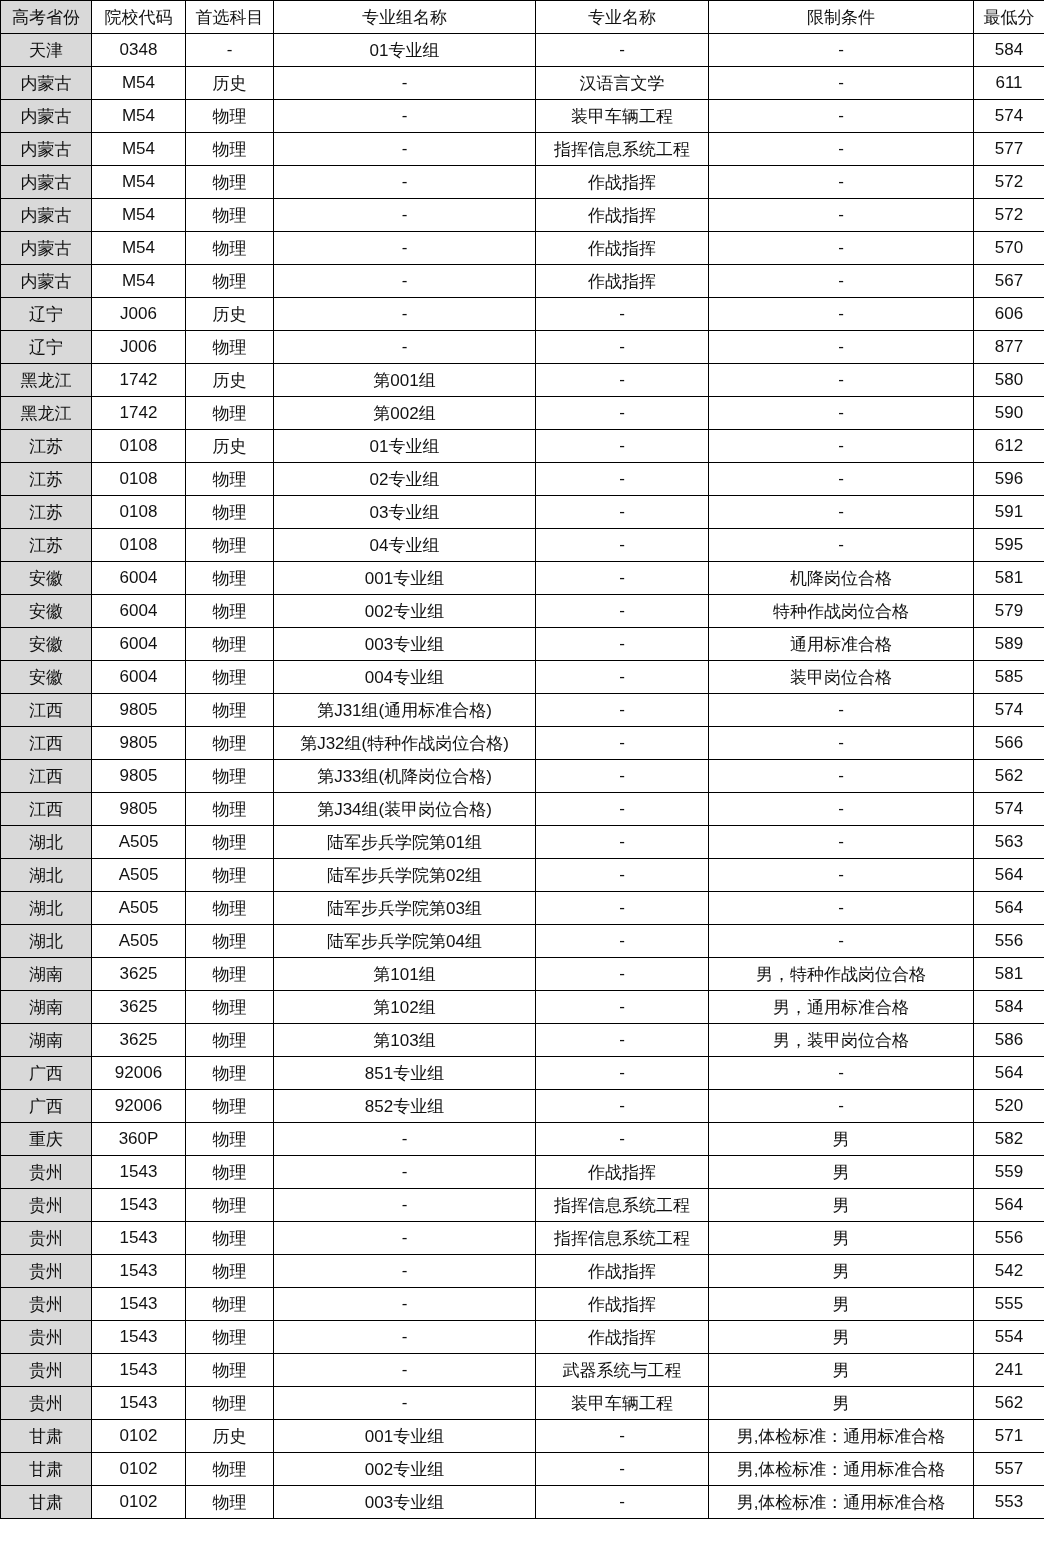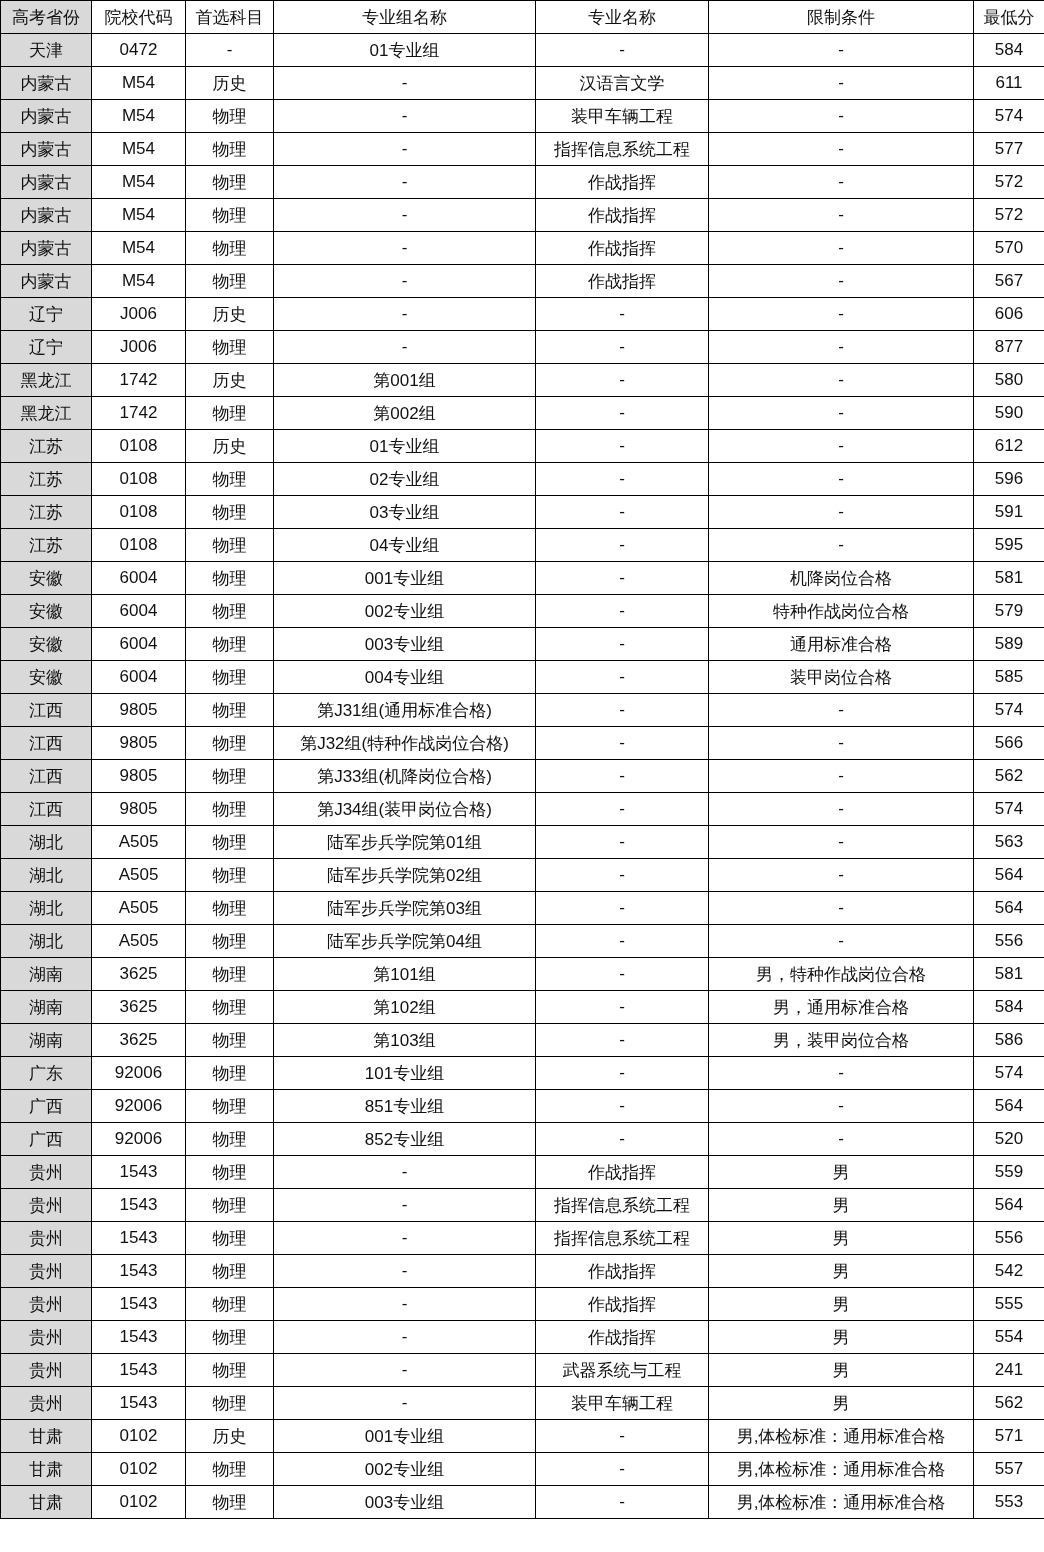--- a/index.html
+++ b/index.html
@@ -57,21 +57,21 @@
         <th>首选科目</th>
         <th>专业组名称</th>
         <th>专业名称</th>
         <th>限制条件</th>
         <th>最低分</th>
       </tr>
   </thead>
   <tbody>
       <tr>
         <td class="province">天津</td>
-        <td>0472</td>
+        <td>0348</td>
         <td>-</td>
         <td>01专业组</td>
         <td>-</td>
         <td>-</td>
         <td>584</td>
       </tr>
       <tr>
         <td class="province">内蒙古</td>
         <td>M54</td>
         <td>历史</td>
@@ -335,45 +335,45 @@
       <tr>
         <td class="province">湖南</td>
         <td>3625</td>
         <td>物理</td>
         <td>第103组</td>
         <td>-</td>
         <td>男，装甲岗位合格</td>
         <td>586</td>
       </tr>
       <tr>
-        <td class="province">广东</td>
-        <td>92006</td>
-        <td>物理</td>
-        <td>101专业组</td>
-        <td>-</td>
-        <td>-</td>
-        <td>574</td>
-      </tr>
-      <tr>
         <td class="province">广西</td>
         <td>92006</td>
         <td>物理</td>
         <td>851专业组</td>
         <td>-</td>
         <td>-</td>
         <td>564</td>
       </tr>
       <tr>
         <td class="province">广西</td>
         <td>92006</td>
         <td>物理</td>
         <td>852专业组</td>
         <td>-</td>
         <td>-</td>
         <td>520</td>
+      </tr>
+      <tr>
+        <td class="province">重庆</td>
+        <td>360P</td>
+        <td>物理</td>
+        <td>-</td>
+        <td>-</td>
+        <td>男</td>
+        <td>582</td>
       </tr>
       <tr>
         <td class="province">贵州</td>
         <td>1543</td>
         <td>物理</td>
         <td>-</td>
         <td>作战指挥</td>
         <td>男</td>
         <td>559</td>
       </tr>

